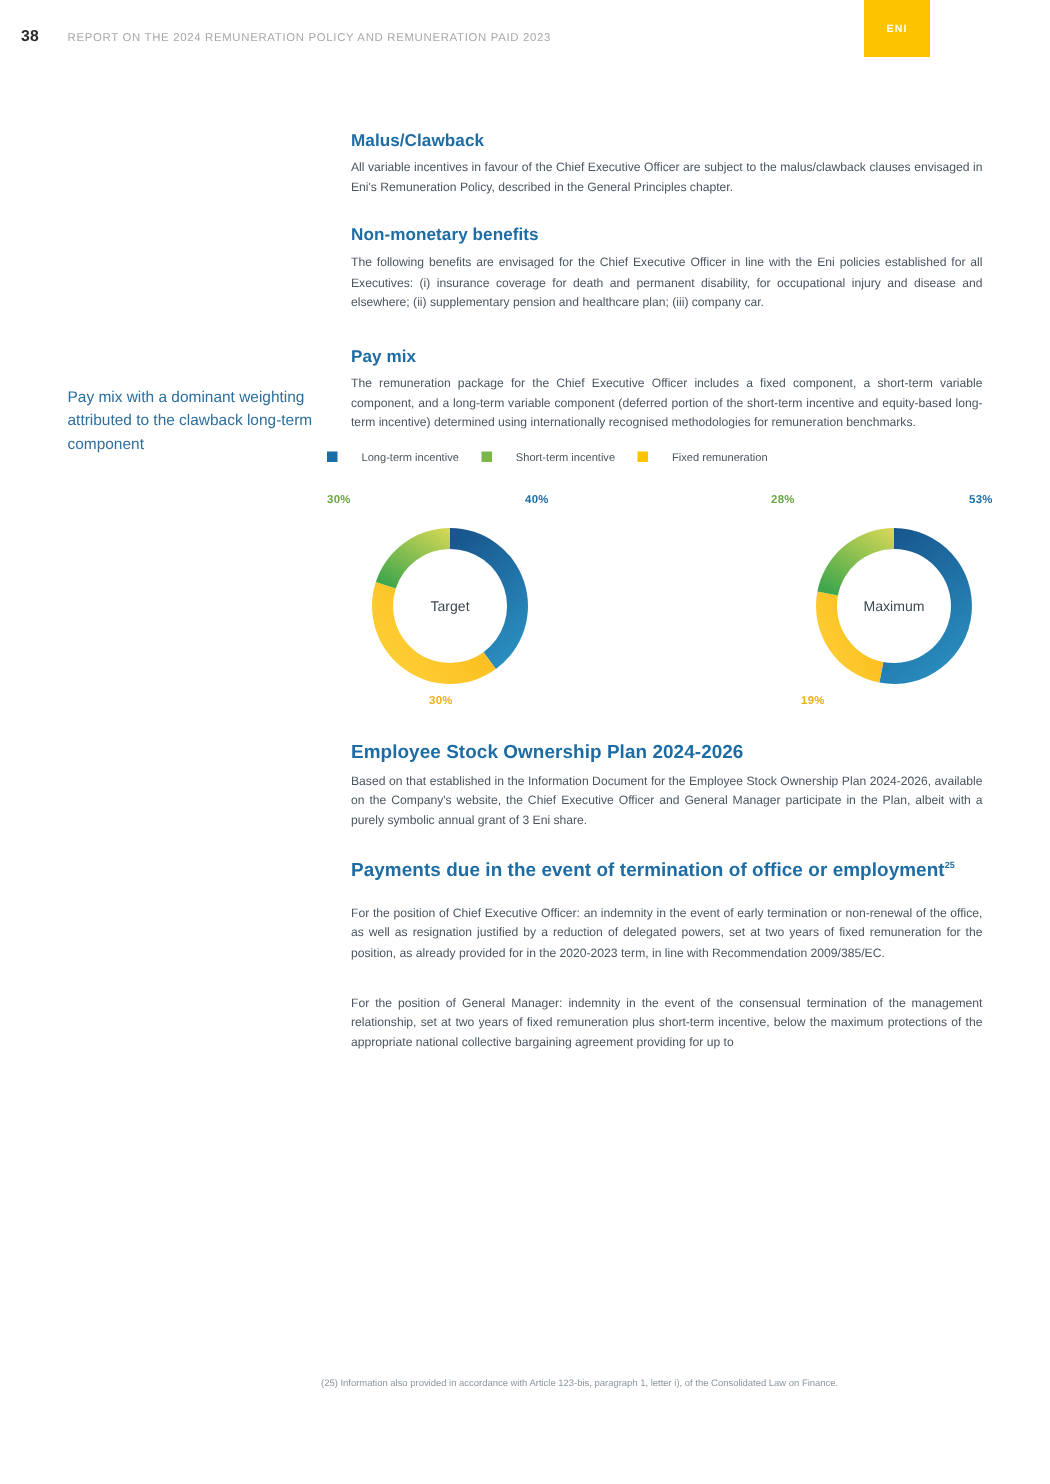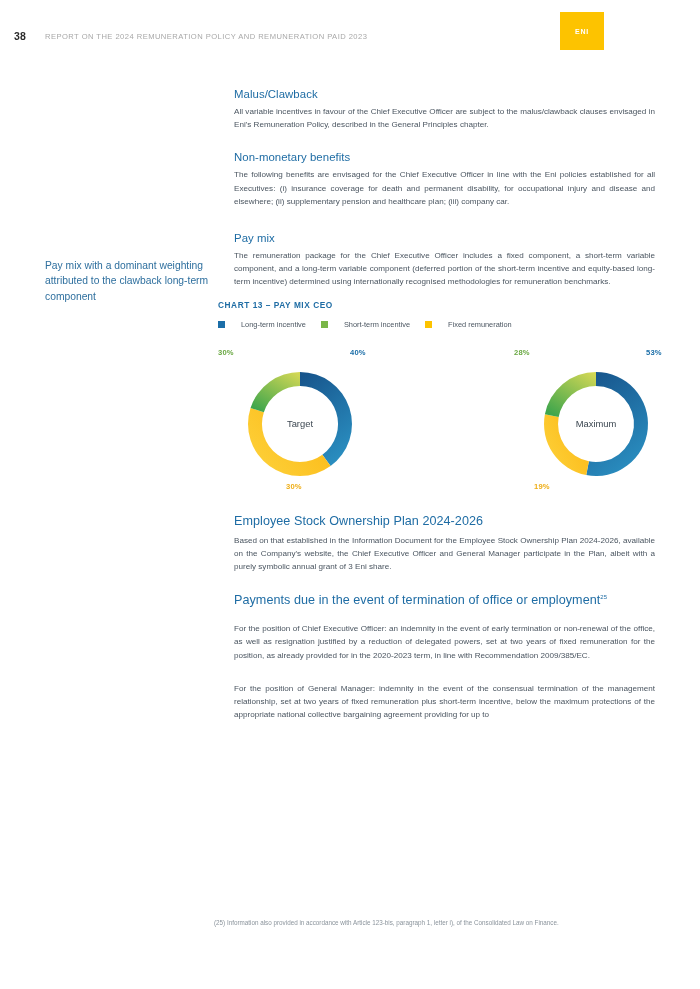--- a/index.html
+++ b/index.html
@@ -12,23 +12,24 @@
     background: #ffffff;
     font-family: "Liberation Sans", sans-serif;
     color: #3d4852;
     position: relative;
     overflow: hidden;
   }
 
   
   .page-header {
     position: absolute;
-    top: 12px; left: 0;
+    top: 0; left: 0;
     width: 648px;
     height: 48px;
+    padding-left: 16px;
   }
   .page-number {
     position: absolute;
     left: 14px;
     top: 18px;
     font-size: 10.5px;
     font-weight: bold;
     color: #2b2b2b;
     letter-spacing: 0.2px;
   }
@@ -75,21 +76,21 @@
   .content {
     position: absolute;
     left: 218px;
     top: 88px;
     width: 437px;
   }
 
   h2.section-head {
     font-size: 11.4px;
     color: #1e6ca4;
-    font-weight: normal;
+    font-weight: bold;
     margin: 0 0 5px 0;
     letter-spacing: 0.05px;
     padding-left: 16px;
   }
   h2.section-head.big {
     font-size: 12.6px;
     margin-bottom: 6px;
   }
   h3.sub-head {
     font-size: 10.6px;
@@ -217,21 +218,20 @@
   <h2 class="section-head">Non-monetary benefits</h2>
   <p class="body-text">The following benefits are envisaged for the Chief Executive Officer in line with the Eni policies established for all Executives: (i) insurance coverage for death and permanent disability, for occupational injury and disease and elsewhere; (ii) supplementary pension and healthcare plan; (iii) company car.</p>
 
   <div class="gap-md"></div>
 
   <h2 class="section-head">Pay mix</h2>
   <p class="body-text">The remuneration package for the Chief Executive Officer includes a fixed component, a short-term variable component, and a long-term variable component (deferred portion of the short-term incentive and equity-based long-term incentive) determined using internationally recognised methodologies for remuneration benchmarks.</p>
 
   <div class="chart-block">
 
-    <div class="chart-title">CHART 13 – PAY MIX CEO</div>
 
     <div class="legend">
       <div class="legend-item">
         <span class="legend-swatch" style="background: rgb(27, 110, 168);"></span>
         <span class="legend-label">Long-term incentive</span>
       </div>
       <div class="legend-item">
         <span class="legend-swatch" style="background: rgb(122, 182, 72);"></span>
         <span class="legend-label">Short-term incentive</span>
       </div>

